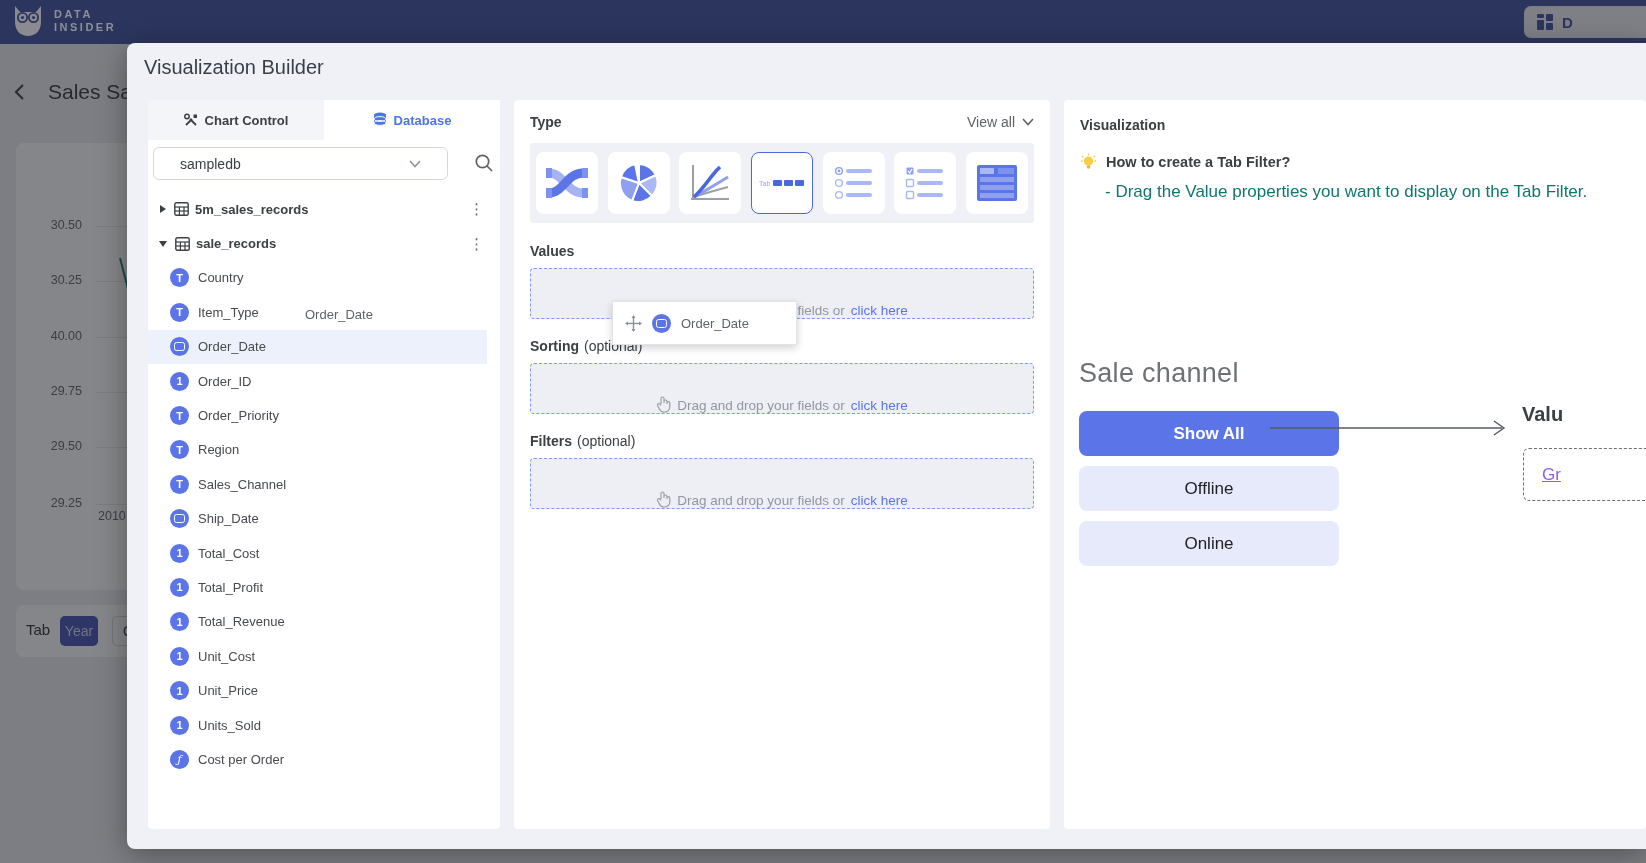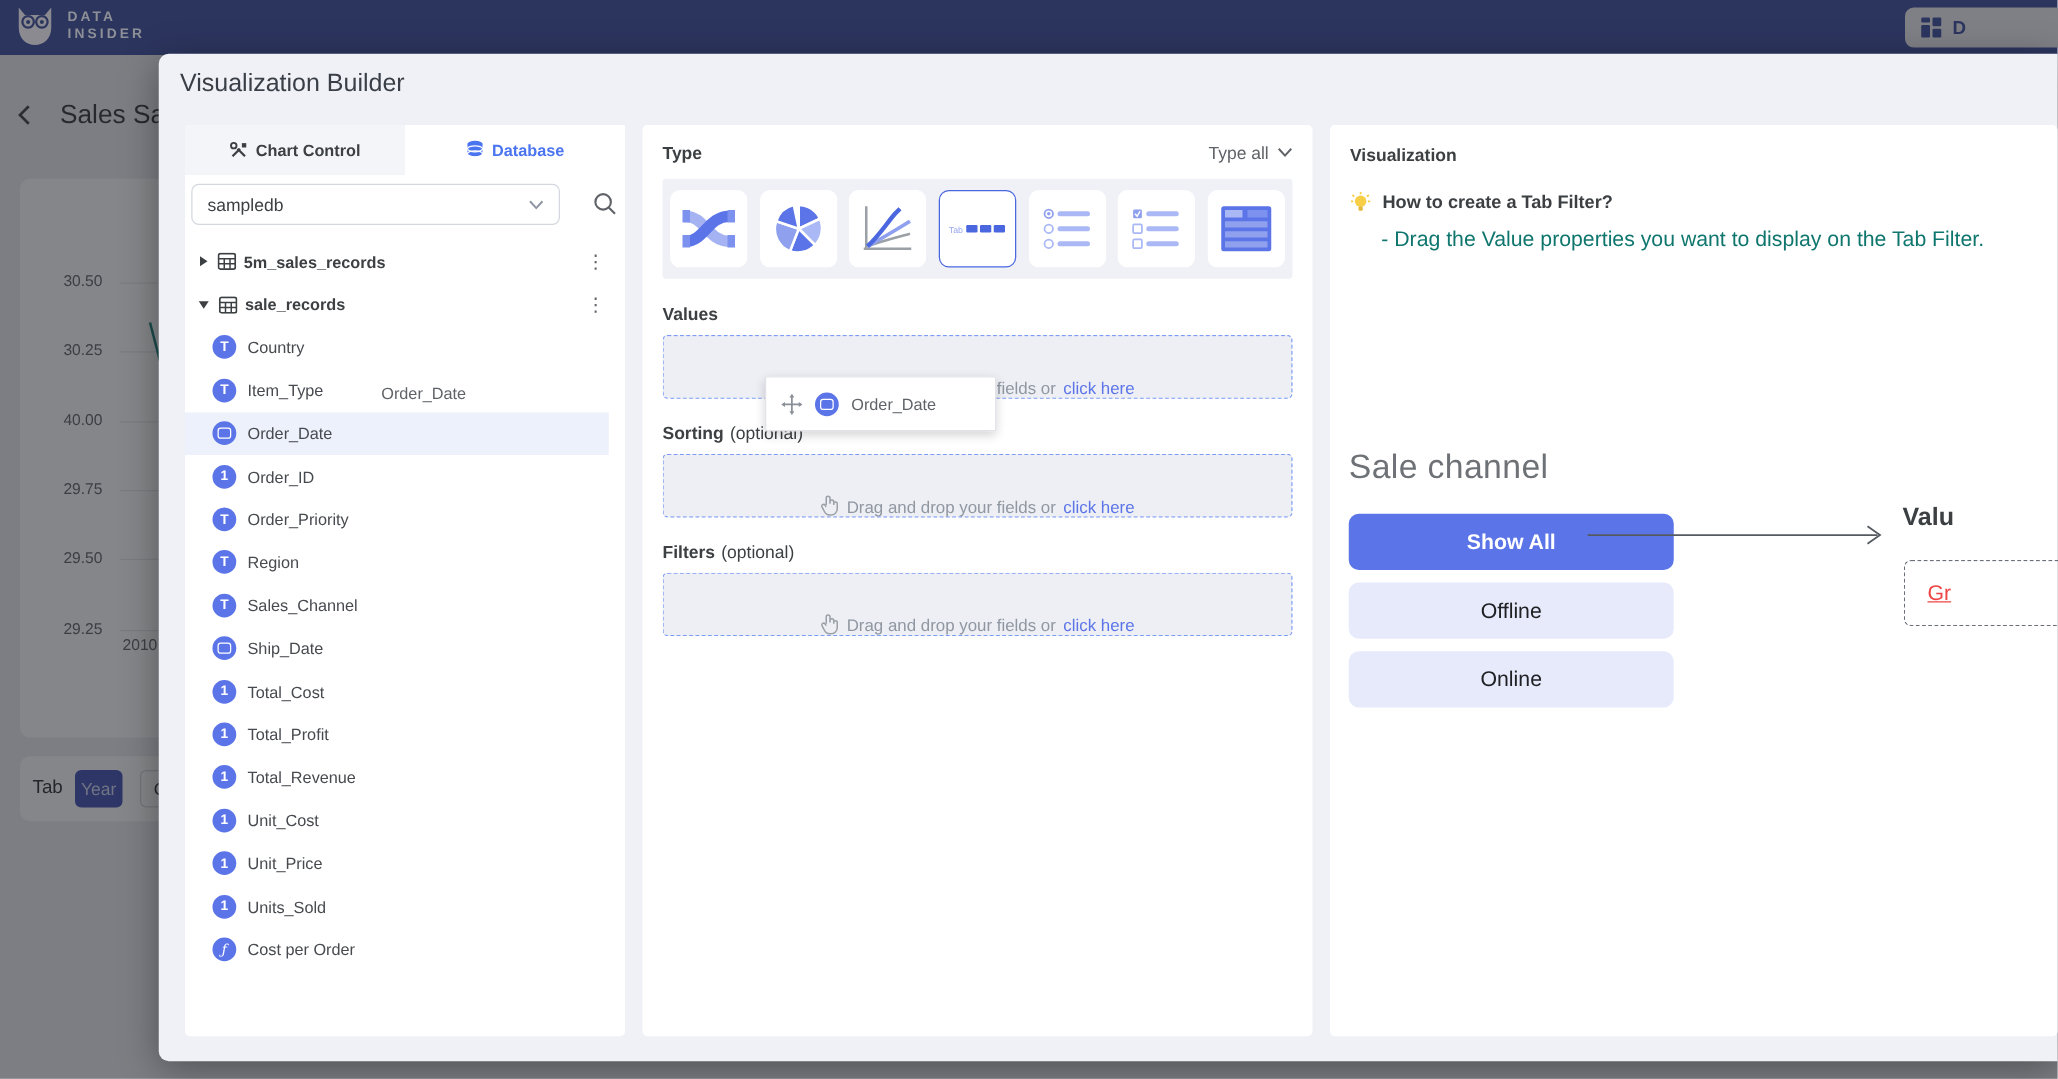--- a/index.html
+++ b/index.html
@@ -43,21 +43,21 @@
   .panel-right { left:937px; right:0; }
 
   
   .lp-tabs { display:flex; height:40px; }
   .lp-tab { flex:1; display:flex; align-items:center; justify-content:center; gap:7px;
             font-size:13px; font-weight:bold; cursor:pointer; }
   .lp-tab.active { background:#fff; color:#4a74f0; }
   .lp-tab.inactive { background:#f4f5f9; color:#3c4043; }
   .search-row { position:relative; margin:7px 0 0 5px; }
   .search-box { width:295px; height:33px; border:1px solid #d4d7df; border-radius:6px; background:#fff;
-                display:flex; align-items:center; padding:0 12px; font-size:14px; color:#3c4043; }
+                display:flex; align-items:center; padding:0 26px; font-size:14px; color:#3c4043; }
   .search-box .chev { margin-left:auto; }
   .mag { position:absolute; left:320px; top:5px; }
   .tree { margin-top:12px; position:relative; }
   .trow { height:34.4px; display:flex; align-items:center; position:relative; }
   .trow .caret-right { width:0; height:0; border-left:6px solid #3c4043; border-top:4.5px solid transparent;
                        border-bottom:4.5px solid transparent; margin:0 8px 0 12px; }
   .trow .caret-down { width:0; height:0; border-top:6px solid #3c4043; border-left:4.5px solid transparent;
                       border-right:4.5px solid transparent; margin:0 8px 0 11px; }
   .trow .tlabel { font-size:13px; color:#3c4043; font-weight:bold; margin-left:6px; }
   .trow .kebab { margin-left:auto; margin-right:16px; color:#5f6368; font-size:15px; cursor:pointer; }
@@ -99,21 +99,21 @@
   .preview { position:absolute; left:15px; top:258px; }
   .preview-heading { font-size:27px; color:#6e7277; font-weight:500; letter-spacing:0.3px; }
   .btn-col { margin-top:22px; display:flex; flex-direction:column; gap:10px; width:260px; }
   .pv-btn { height:45px; border:none; border-radius:8px; font-size:17px; font-family:inherit; cursor:pointer; }
   .pv-btn.primary { background:#5b74e8; color:#fff; font-weight:bold; }
   .pv-btn.plain { background:#e7eafb; color:#202124; }
   .anno-arrow { position:absolute; left:206px; top:317px; z-index:2; }
   .anno-heading { position:absolute; left:458px; top:303px; font-size:20px; font-weight:bold; color:#3c4043; white-space:nowrap; }
   .anno-box { position:absolute; left:459px; top:348px; width:240px; height:53px; border:1.6px dashed #6a6f79;
               border-radius:6px; display:flex; align-items:center; padding-left:18px; }
-  .anno-link { font-size:17px; color:#ef4444; text-decoration:underline; cursor:pointer; }
+  .anno-link { font-size:17px; color:#8b5cf6; text-decoration:underline; cursor:pointer; }
 </style>
 </head>
 <body>
 
 <div class="bg-page">
   <div class="back-row">
     <svg width="22" height="22" viewBox="0 0 22 22">
       <polyline points="13,4 6,11 13,18" fill="none" stroke="#3c4043" stroke-width="2.2"></polyline>
     </svg>
     <span class="page-title">Sales Sa</span>
@@ -312,21 +312,21 @@
     </div>
 
     <span class="ghost-label">Order_Date</span>
   </div>
 
   <div class="panel panel-mid">
     <div class="mp-inner">
       <div class="mp-head">
         <span class="sec-label">Type</span>
         <span class="view-all">
-          <span>Type all</span>
+          <span>View all</span>
           <svg width="12" height="8" viewBox="0 0 12 8">
             <polyline points="1,1 6,6.5 11,1" fill="none" stroke="#5f6368" stroke-width="1.6"></polyline>
           </svg>
         </span>
       </div>
 
       <div class="type-strip">
         <div class="tile">
           <svg width="44" height="40" viewBox="0 0 44 40">
             <path d="M4 10 C18 10 22 30 38 30" fill="none" stroke="#a5b3f3" stroke-width="9"></path>

